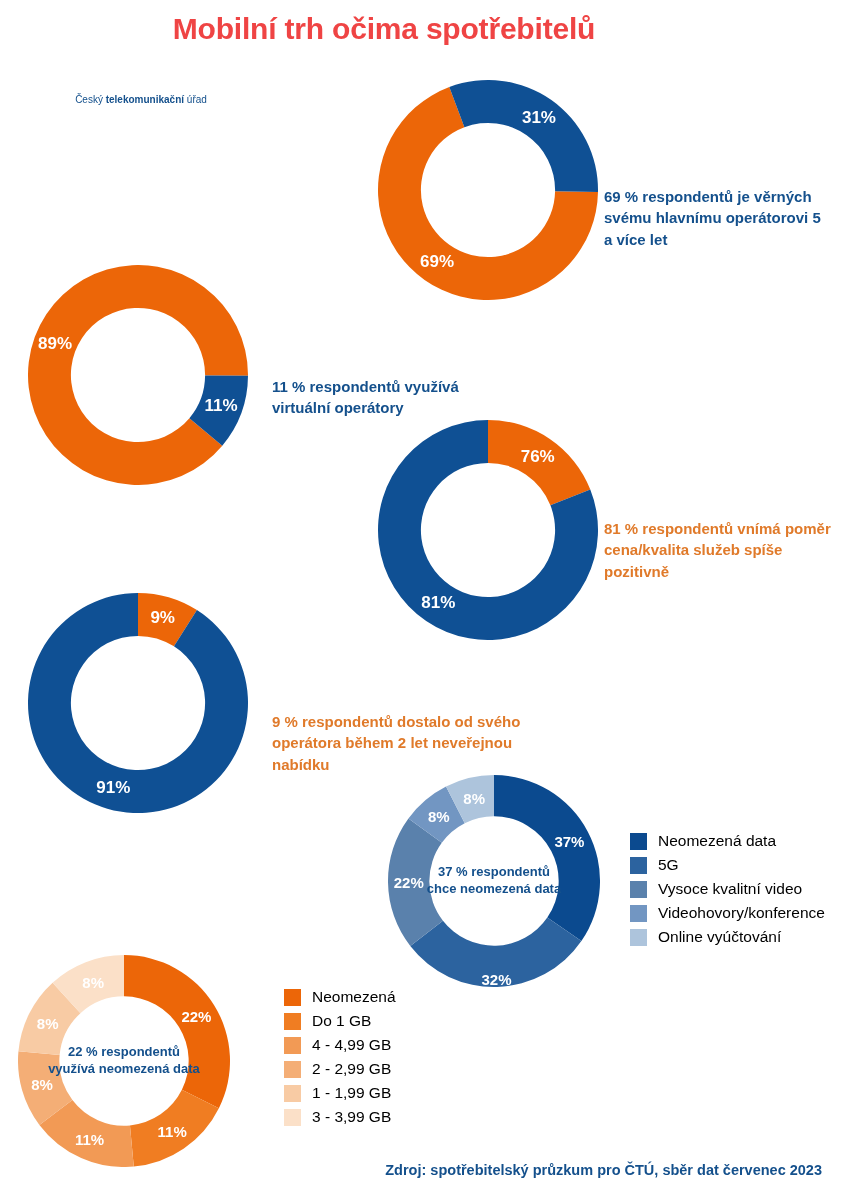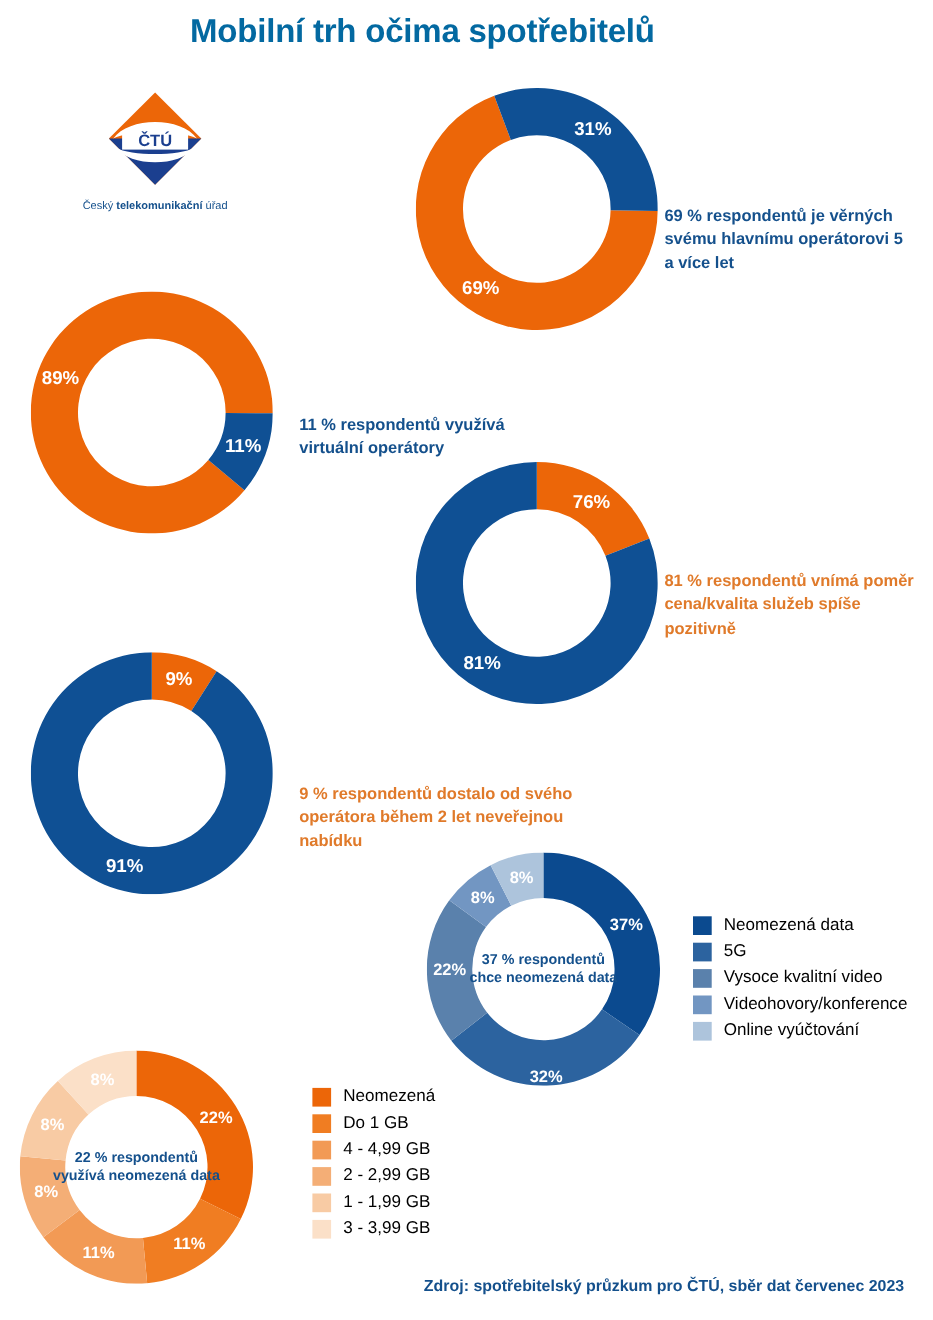--- a/index.html
+++ b/index.html
@@ -12,21 +12,21 @@
     -webkit-font-smoothing:antialiased;
   }
   .abs{position:absolute;}
 
   
   #title{
     top:12px;left:0;width:768px;
     text-align:center;
     font-size:30px;
     font-weight:bold;
-    color:#0369a1;
+    color:#ef4444;
     letter-spacing:-0.2px;
   }
 
   
   #logo-block{top:82px;left:28px;width:226px;text-align:center;}
   #logo-mark{position:relative;width:88px;height:88px;margin:0 auto;}
   #logo-caption{
     margin-top:12px;
     font-size:10px;
     color:#14508c;
@@ -76,30 +76,20 @@
     font-size:14.5px;font-weight:bold;color:#14508c;
     text-align:right;
   }
 </style>
 </head>
 <body>
 
 <div class="abs" id="title">Mobilní trh očima spotřebitelů</div>
 
 <div class="abs" id="logo-block">
-  <div id="logo-mark">
-    <svg width="88" height="88" viewBox="0 0 88 88">
-      <polygon points="44,2 86,44 44,86 2,44" fill="#ec6608"></polygon>
-      <polygon points="2,44 86,44 44,86" fill="#1b3f8f"></polygon>
-      <path d="M6,44 C20,24 68,24 82,44 C68,36 20,36 6,44 Z" fill="#ffffff"></path>
-      <path d="M8,52 C22,70 66,70 80,52 C66,60 22,60 8,52 Z" fill="#ffffff"></path>
-      <rect x="14" y="38" width="60" height="16" fill="#ffffff"></rect>
-      <text x="44" y="51" text-anchor="middle" font-family="Liberation Sans, sans-serif" font-size="15" font-weight="bold" fill="#1b3f8f">ČTÚ</text>
-    </svg>
-  </div>
   <div id="logo-caption"><span>Český </span><span class="b">telekomunikační </span><span>úřad</span></div>
 </div>
 
 <div class="donut" id="chart-loyalty" style="left:378px;top:80px;width:220px;height:220px;">
   <svg viewBox="0 0 100 100" width="220" height="220">
       <path d="M99.99238475781956 50.872620321864176 A50 50 0 1 1 32.40791757976487 3.1970232130513523 L39.268829723656566 21.450184159961324 A30.5 30.5 0 1 0 80.49535470226994 50.53229839633715 Z" fill="#ec6608"></path>
       <path d="M32.40791757976487 3.1970232130513523 A50 50 0 0 1 99.99238475781956 50.872620321864154 L80.49535470226994 50.53229839633713 A30.5 30.5 0 0 0 39.268829723656566 21.450184159961324 Z" fill="#0f5094"></path>
     </svg>
   <div class="hole-text"></div>
 <div class="slice-label" style="left: 59.0203px; top: 182.268px;">69%</div>

